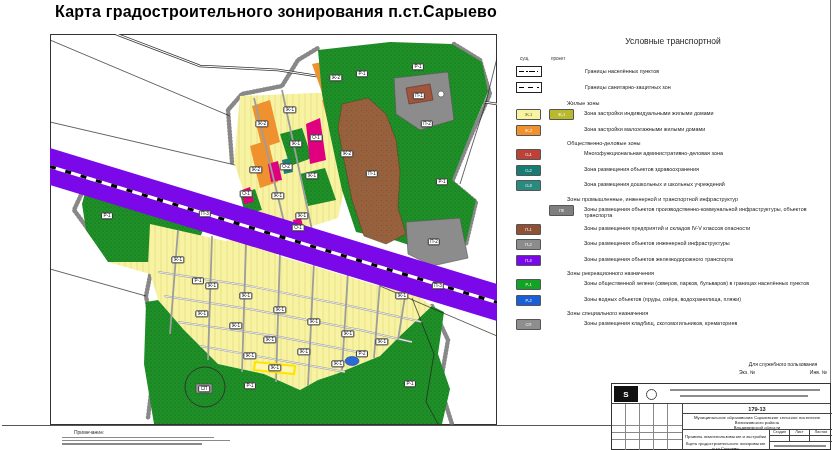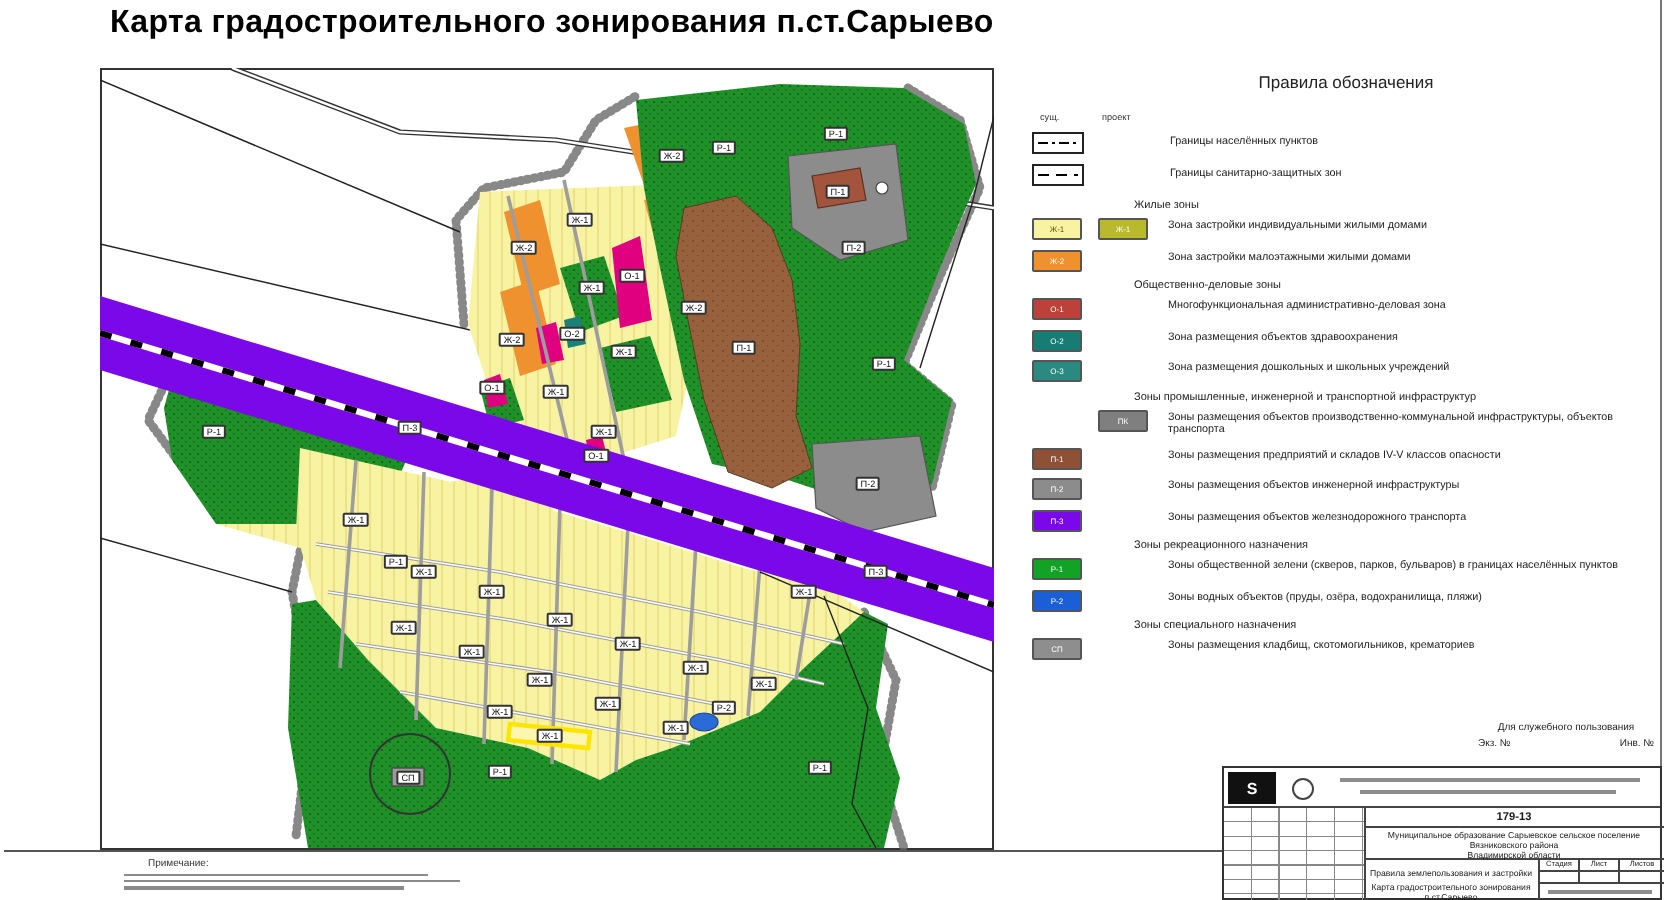--- a/index.html
+++ b/index.html
@@ -263,21 +263,21 @@
     <div class="map-label" style="left: 200px; top: 322px;">Ж-1</div>
     <div class="map-label" style="left: 352px; top: 262px;">Ж-1</div>
     <div class="map-label" style="left: 225px; top: 334px;">Ж-1</div>
     <div class="map-label" style="left: 200px; top: 352px;">Р-1</div>
     <div class="map-label" style="left: 360px; top: 350px;">Р-1</div>
     <div class="map-label" style="left: 312px; top: 320px;">Р-2</div>
     <div class="map-label" style="left: 154px; top: 355px;">СП</div>
   </div>
 
 <div class="abs" id="legend">
-  <div class="abs" id="legend-title">Правила обозначения</div>
+  <div class="abs" id="legend-title">Условные транспортной</div>
   <div class="abs col-head" id="col-ex">сущ.</div>
   <div class="abs col-head" id="col-pr">проект</div>
 
   <div class="abs bound-sym" style="top:32px;">
       <div class="bound-line bl-dashdot"></div>
     </div>
   <div class="abs bound-label" style="top:34px;">Границы населённых пунктов</div>
   <div class="abs bound-sym" style="top:48px;">
       <div class="bound-line bl-dash"></div>
     </div>

